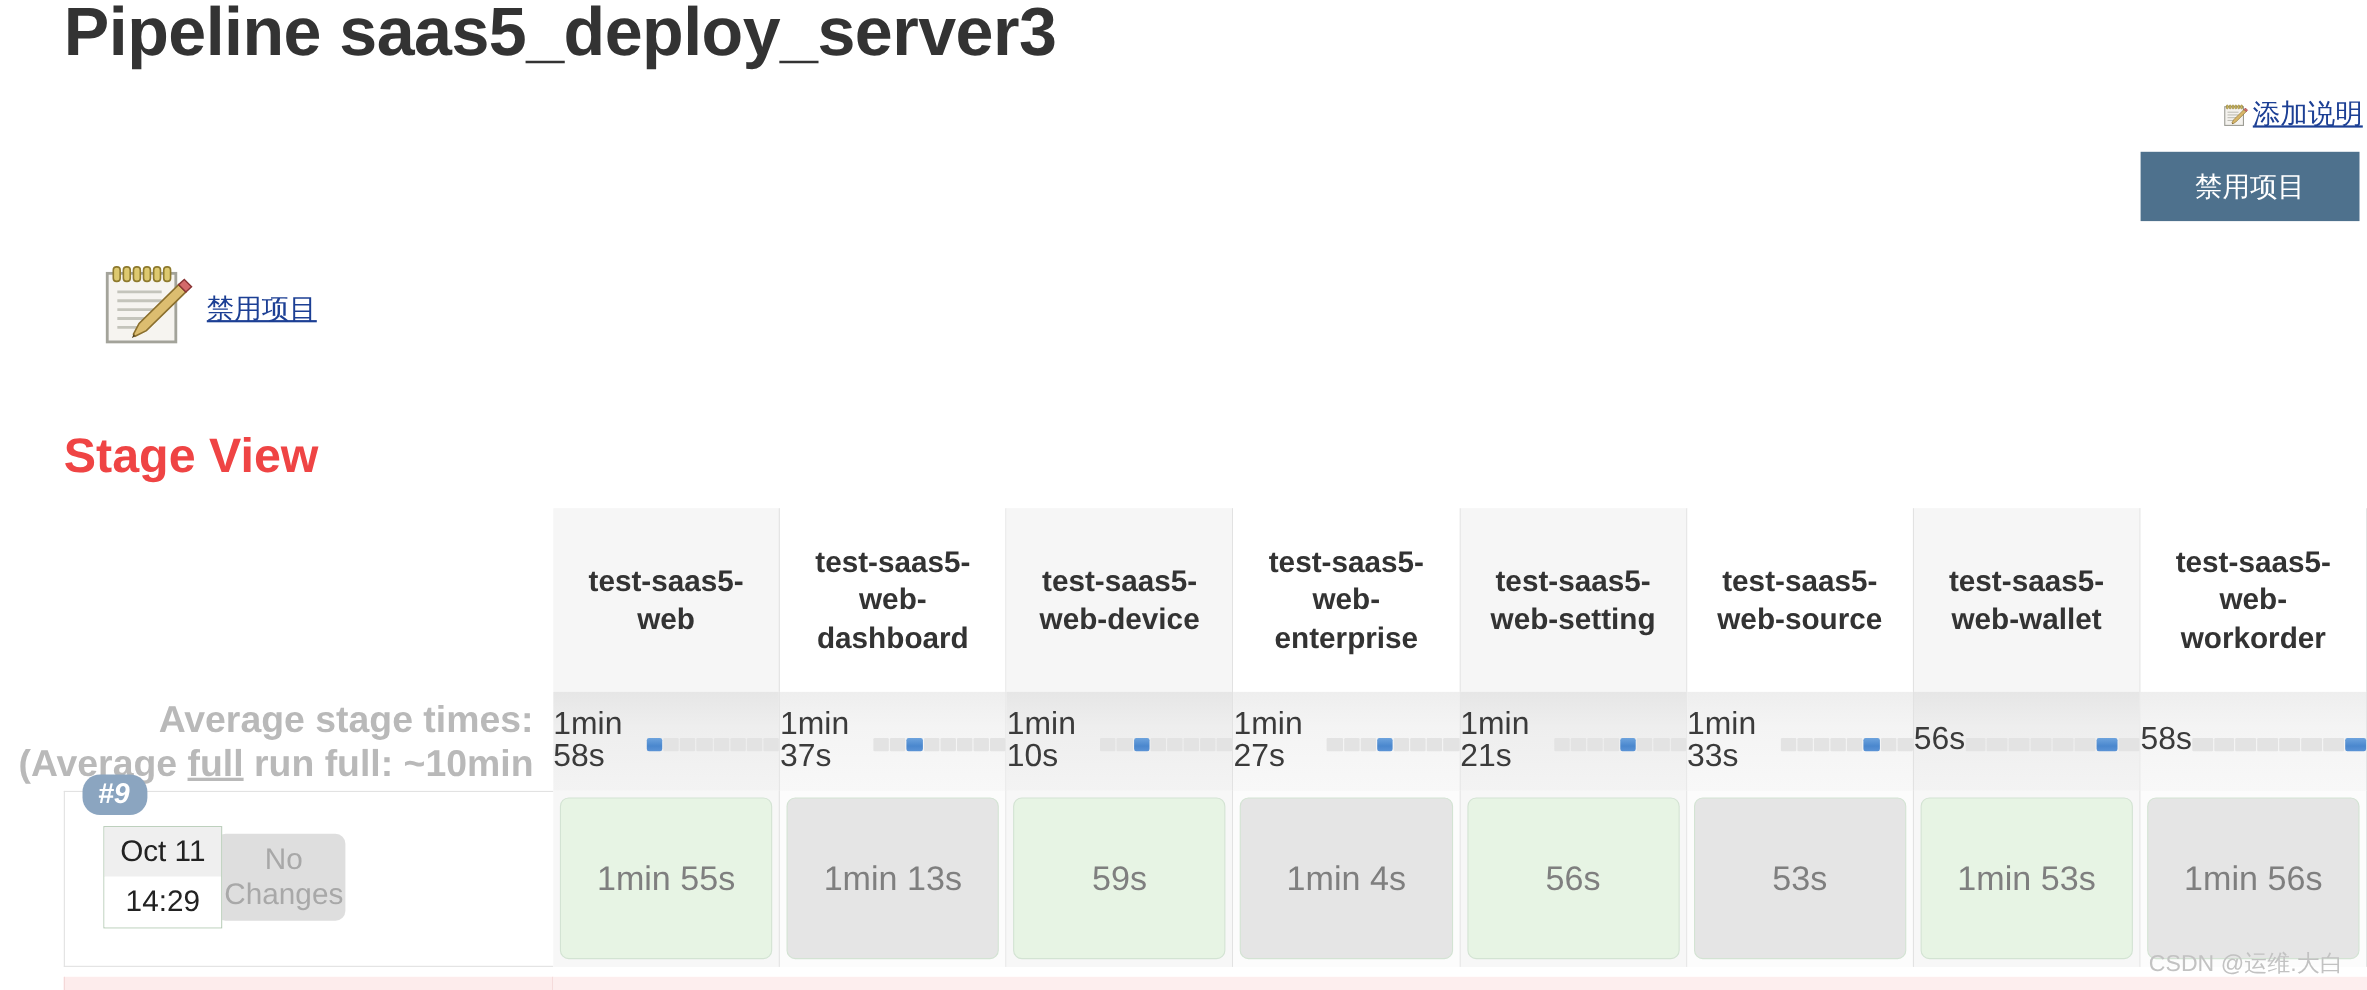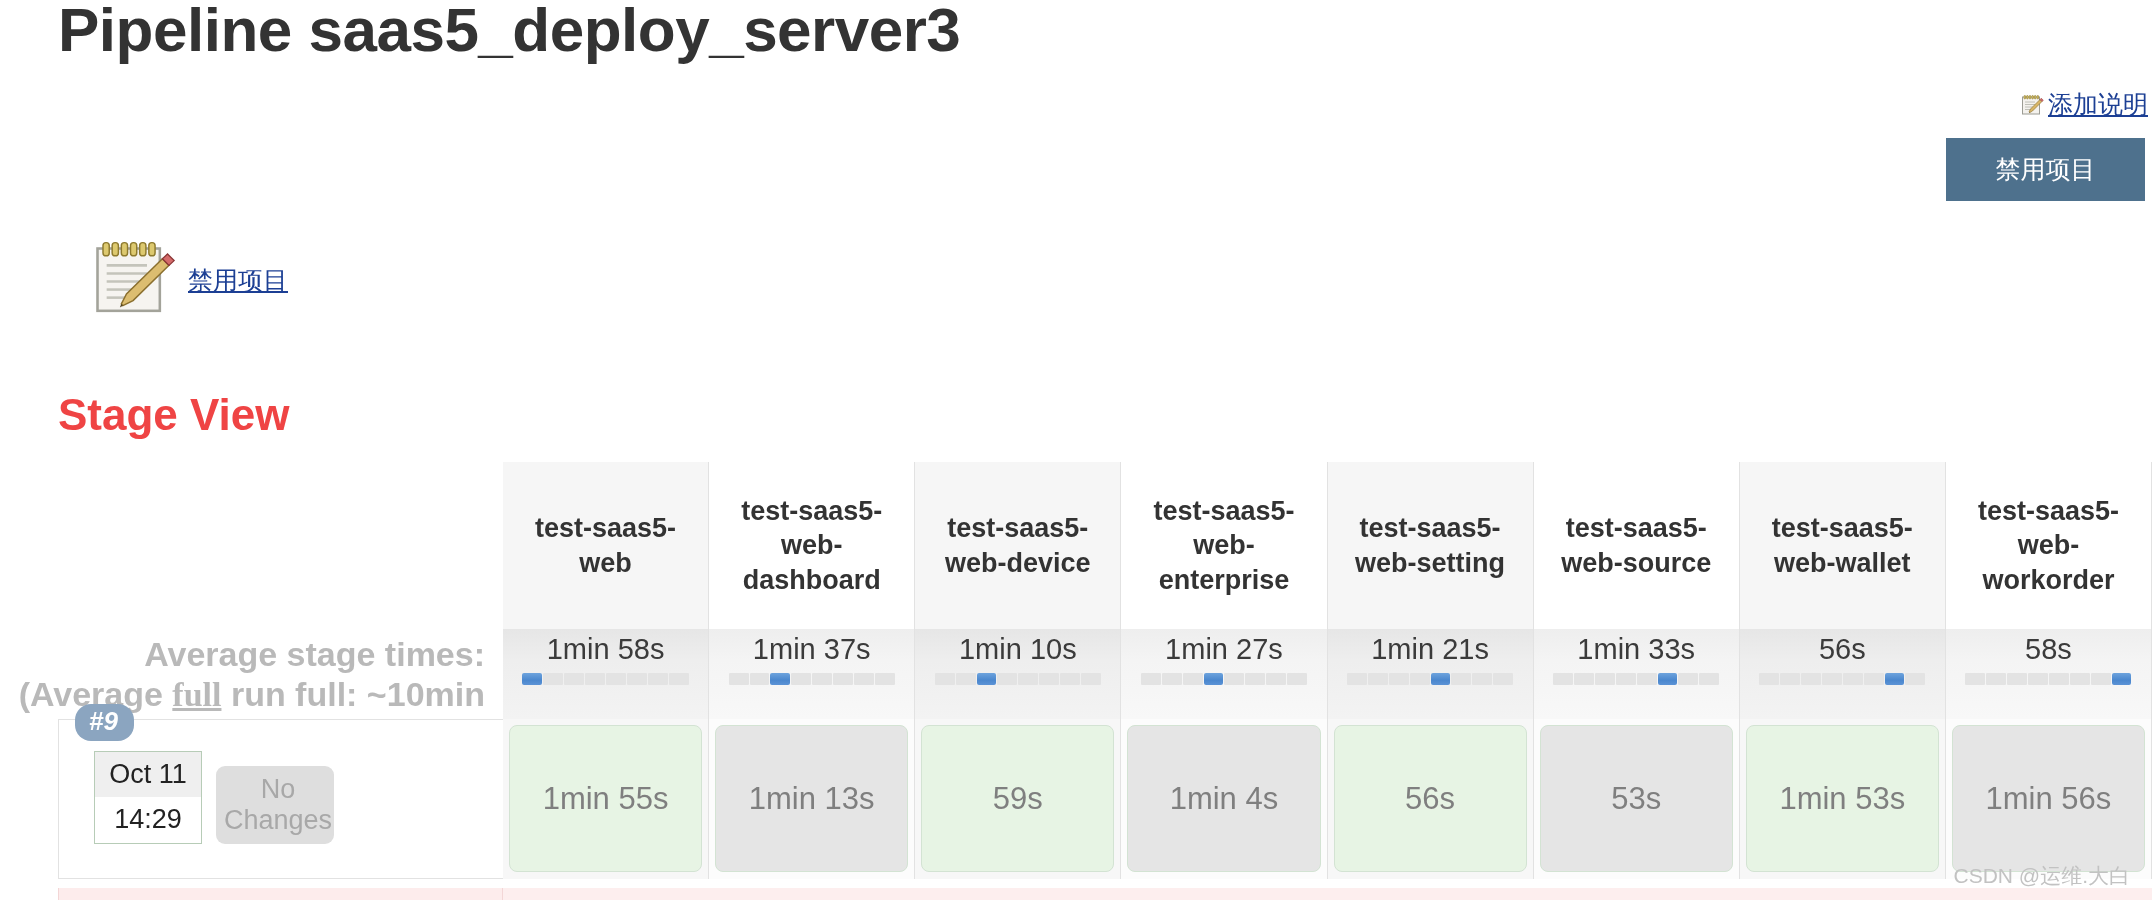--- a/index.html
+++ b/index.html
@@ -109,25 +109,25 @@
   
   .avg-left {
     height: 90px;
     text-align: right;
     padding: 6px 18px 0 0;
     font-size: 34px;
     font-weight: bold;
     color: #b9b9b9;
     line-height: 1.17;
   }
-  .avg-left u { text-decoration: underline; font-family: Liberation Serif, serif; }
+  .avg-left u { text-decoration: underline; }
   .avg-cell {
     height: 90px;
     border-right: 1px solid #e2e2e2;
-    display: flex; flex-direction: column;
+    display: flex; flex-direction: row;
     align-items: center; justify-content: flex-start;
     padding-top: 6px;
     background: linear-gradient(to bottom, #e6e6e6 0%, #eeeeee 35%, #f3f3f3 100%);
   }
   .avg-cell.even {
     background: linear-gradient(to bottom, #eeeeee 0%, #f4f4f4 35%, #f8f8f8 100%);
   }
   .scol:first-of-type .avg-cell { border-left: 1px solid #e2e2e2; }
   .avg-text {
     font-size: 29px;
@@ -171,21 +171,21 @@
     font-weight: bold;
     font-style: italic;
     border-radius: 16px;
     padding: 3px 16px 5px 14px;
     line-height: 1.1;
     z-index: 3;
   }
   .build-meta {
     position: absolute;
     left: 35px; top: 31px;
-    display: flex; align-items: flex-end; gap: 20px;
+    display: flex; align-items: center;
   }
   .datebox {
     border: 1px solid #b7ccb7;
     width: 108px;
     background: #ffffff;
     z-index: 2;
     position: relative;
   }
   .datebox .d1 {
     background: #efefef;

